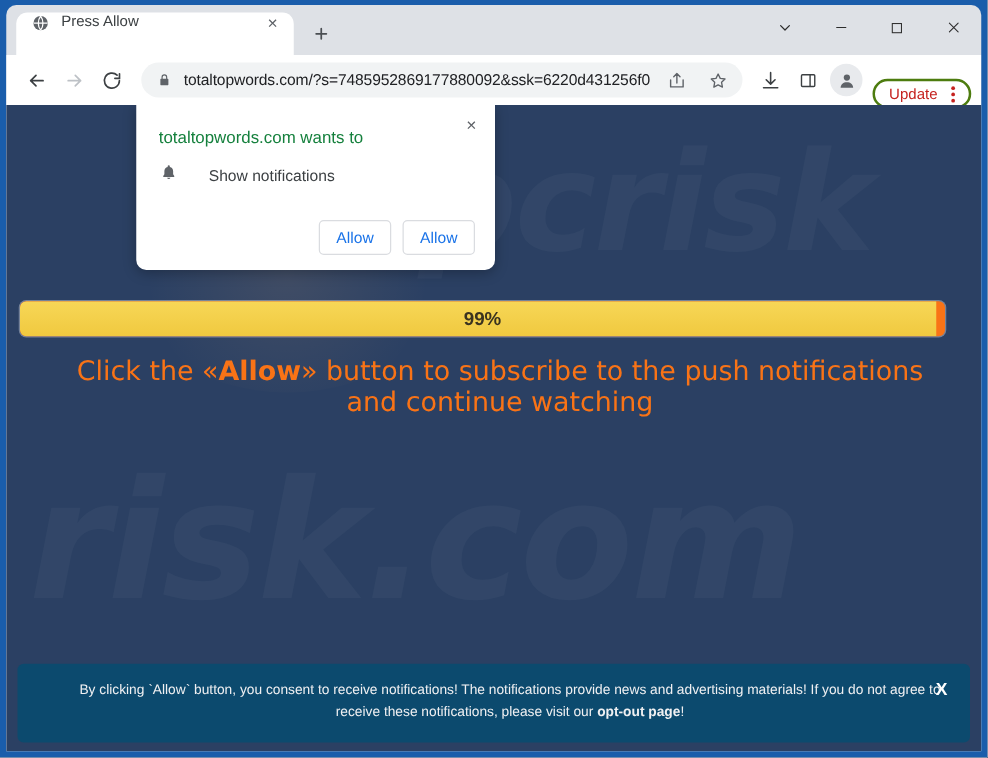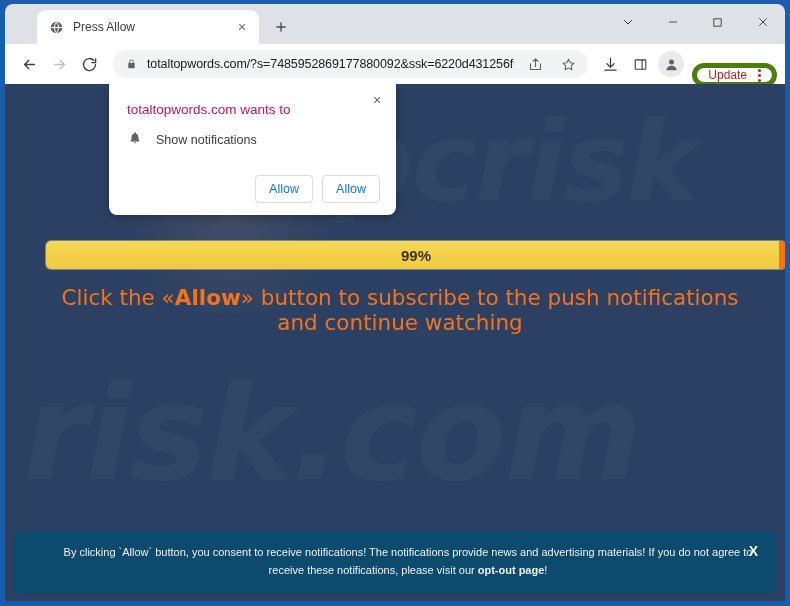--- a/index.html
+++ b/index.html
@@ -40,25 +40,23 @@
     flex: 0 0 auto;
     position: relative;
   }
 
   .tab {
     width: 222px;
     height: 34px;
     background: #ffffff;
     border-radius: 9px 9px 0 0;
     display: flex;
-    align-items: center;
     padding: 0 9px 0 11px;
     gap: 9px;
     position: relative;
-    margin-left: 24px;
   }
 
   .tab-favicon {
     width: 16px; height: 16px;
     flex: 0 0 16px;
     display: flex; align-items: center; justify-content: center;
   }
 
   .tab-title {
     flex: 1 1 auto;
@@ -171,21 +169,21 @@
     display: flex; align-items: center; justify-content: center;
     flex: 0 0 auto;
     margin: 0 2px;
     cursor: pointer;
   }
 
   .update-pill {
     display: flex;
     align-items: center;
     height: 24px;
-    border: 5px solid #4d7c0f;
+    border: 2px solid #4d7c0f;
     border-radius: 14px;
     padding: 0 4px 0 11px;
     gap: 3px;
     margin-left: 4px;
     cursor: pointer;
     flex: 0 0 auto;
     margin-top: 22px;
   }
   .update-label {
     font-size: 12px;
@@ -247,21 +245,21 @@
     top: 64px;
     width: 60px;
     height: 26px;
     background: #e9c44c;
     border-radius: 4px;
   }
 
   
   .progress-wrap {
     position: absolute;
-    left: 41px;
+    left: 11px;
     top: 157px;
     width: 740px;
     height: 28px;
     background: #f97316;
     border-radius: 5px;
     overflow: hidden;
     box-shadow: 0 0 0 1px rgba(255,255,255,0.35);
   }
   .progress-fill {
     height: 100%;
@@ -310,27 +308,27 @@
     position: absolute;
     right: 10px; top: 7px;
     width: 18px; height: 18px;
     display: flex; align-items: center; justify-content: center;
     color: #5f6368;
     font-size: 14px;
     cursor: pointer;
   }
   .perm-title {
     font-size: 13.5px;
-    color: #be185d;
+    color: #15803d;
     margin: 4px 0 0 2px;
   }
   .perm-row {
     display: flex;
     align-items: center;
-    gap: 14px;
+    gap: 25px;
     margin-top: 13px;
     padding-left: 3px;
   }
   .perm-row-label {
     font-size: 12.5px;
     color: #3c4043;
   }
   .perm-actions {
     display: flex;
     justify-content: flex-end;

